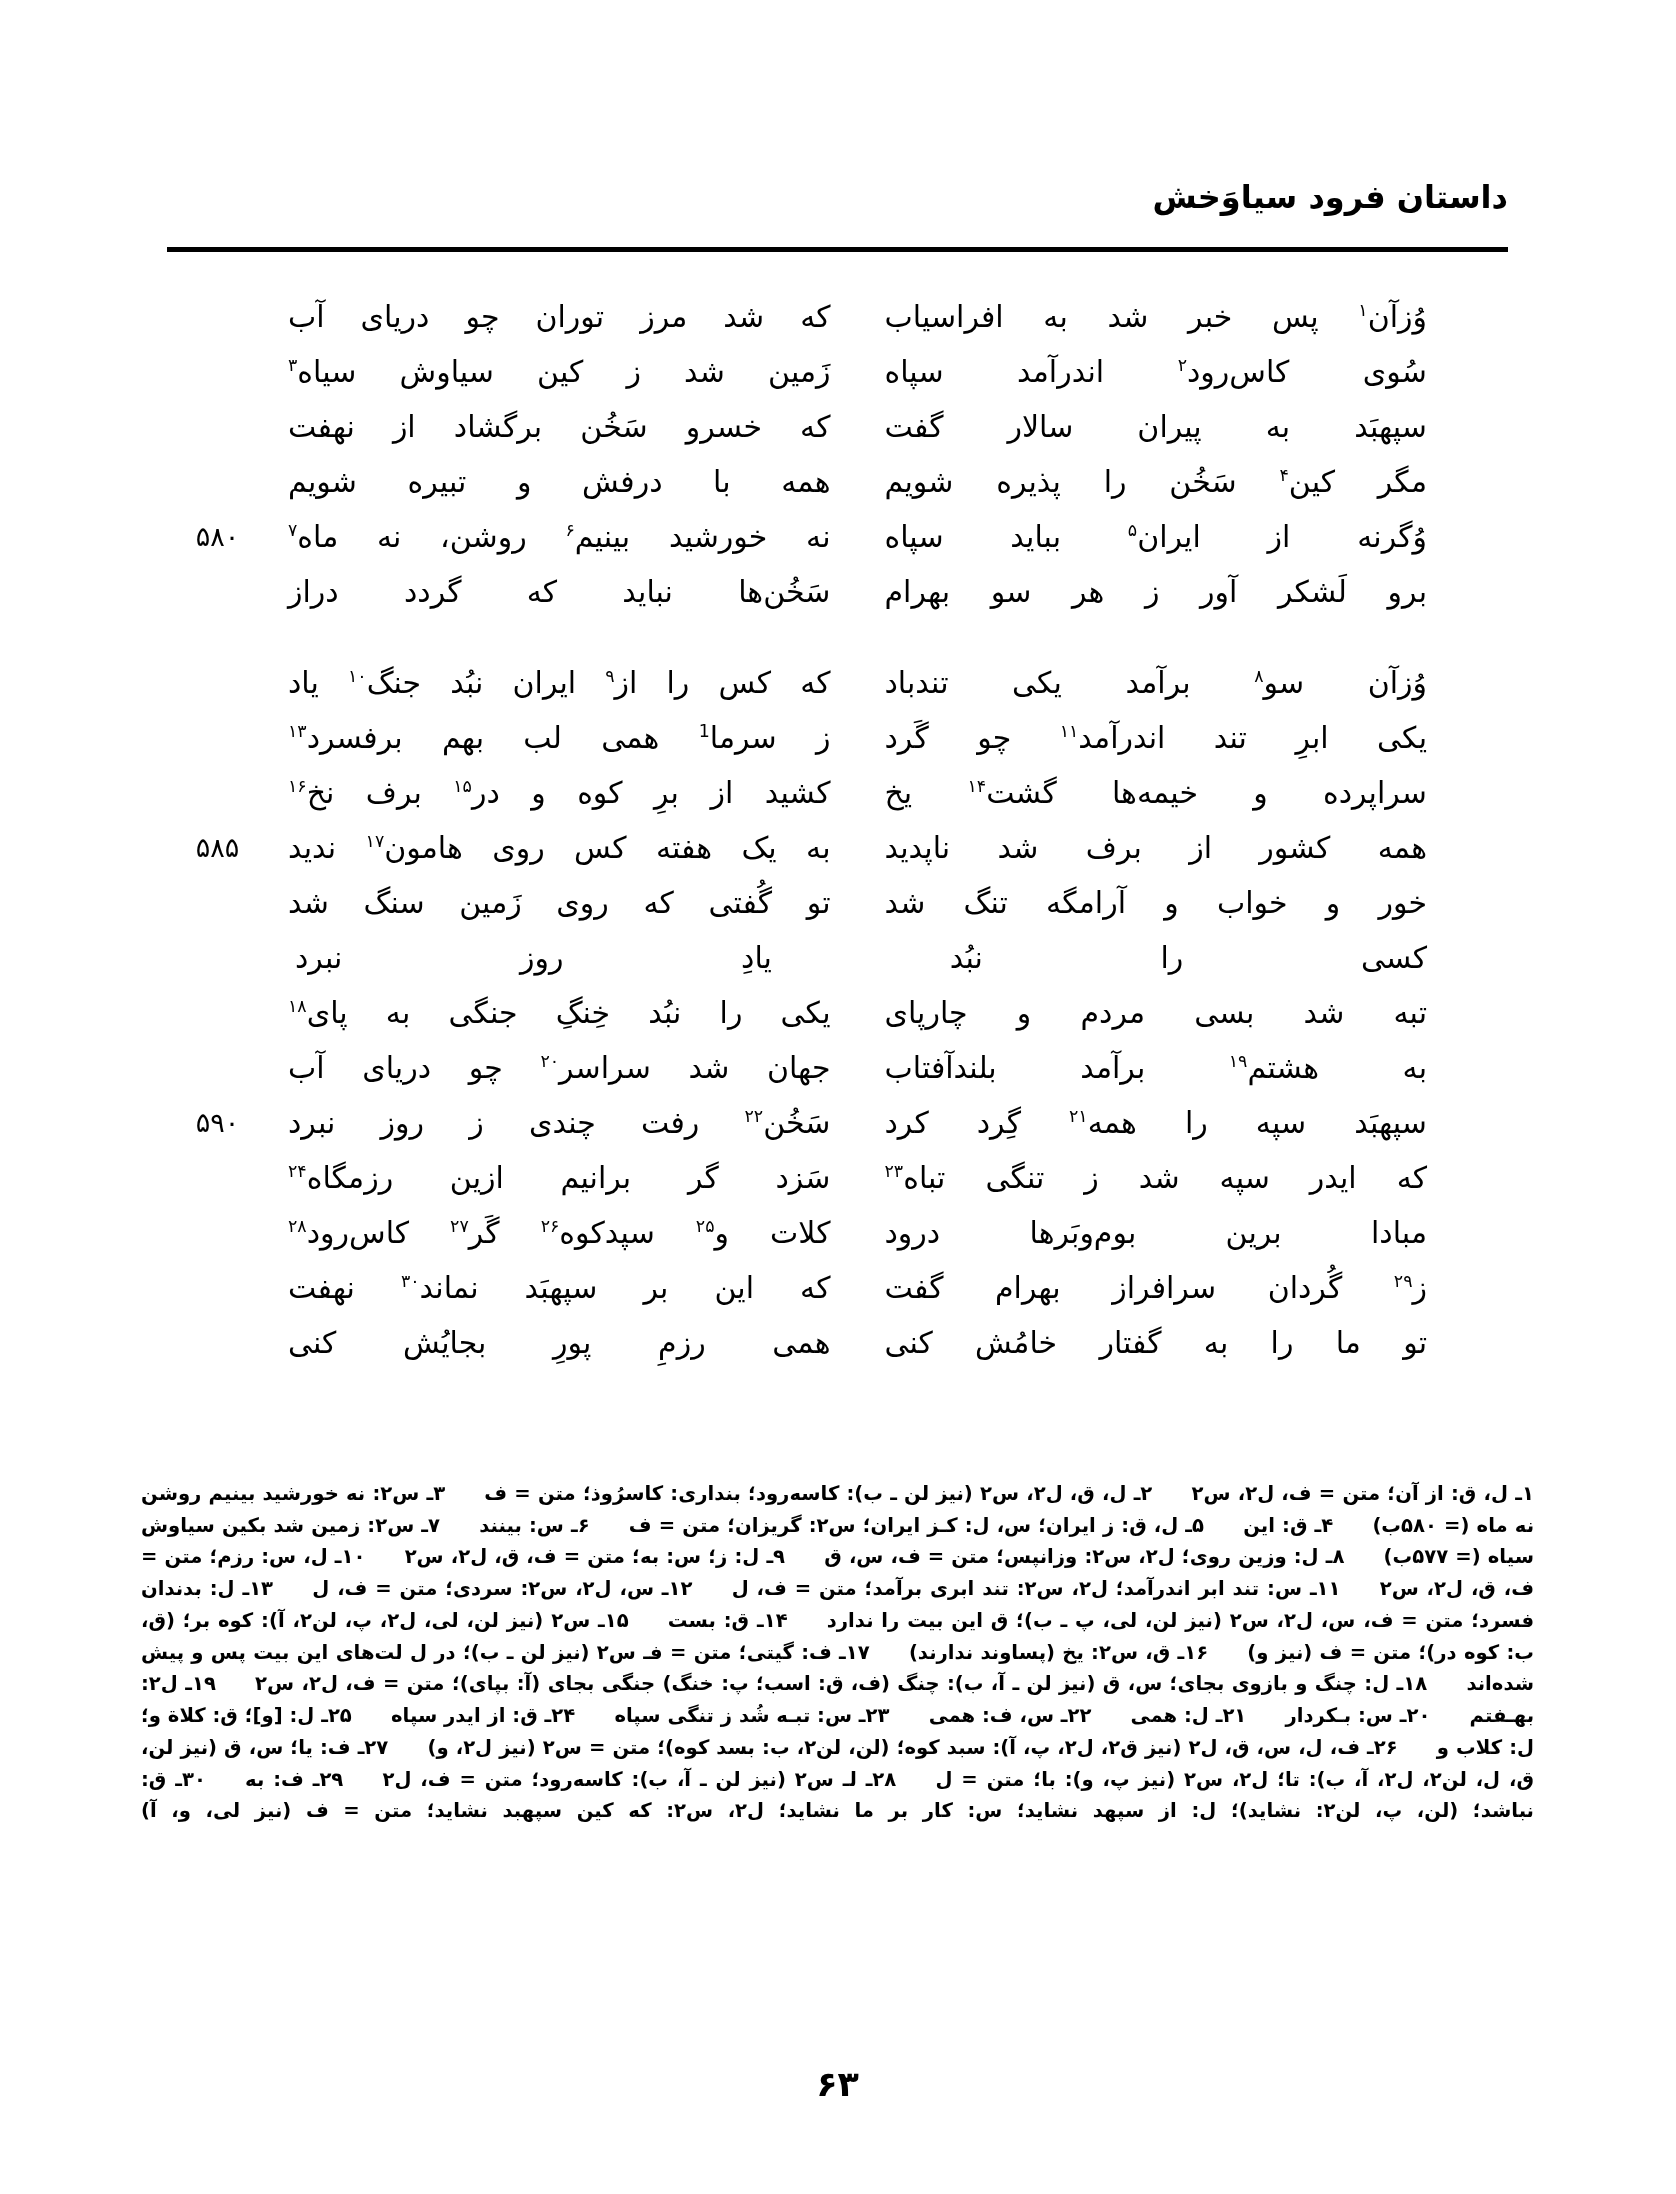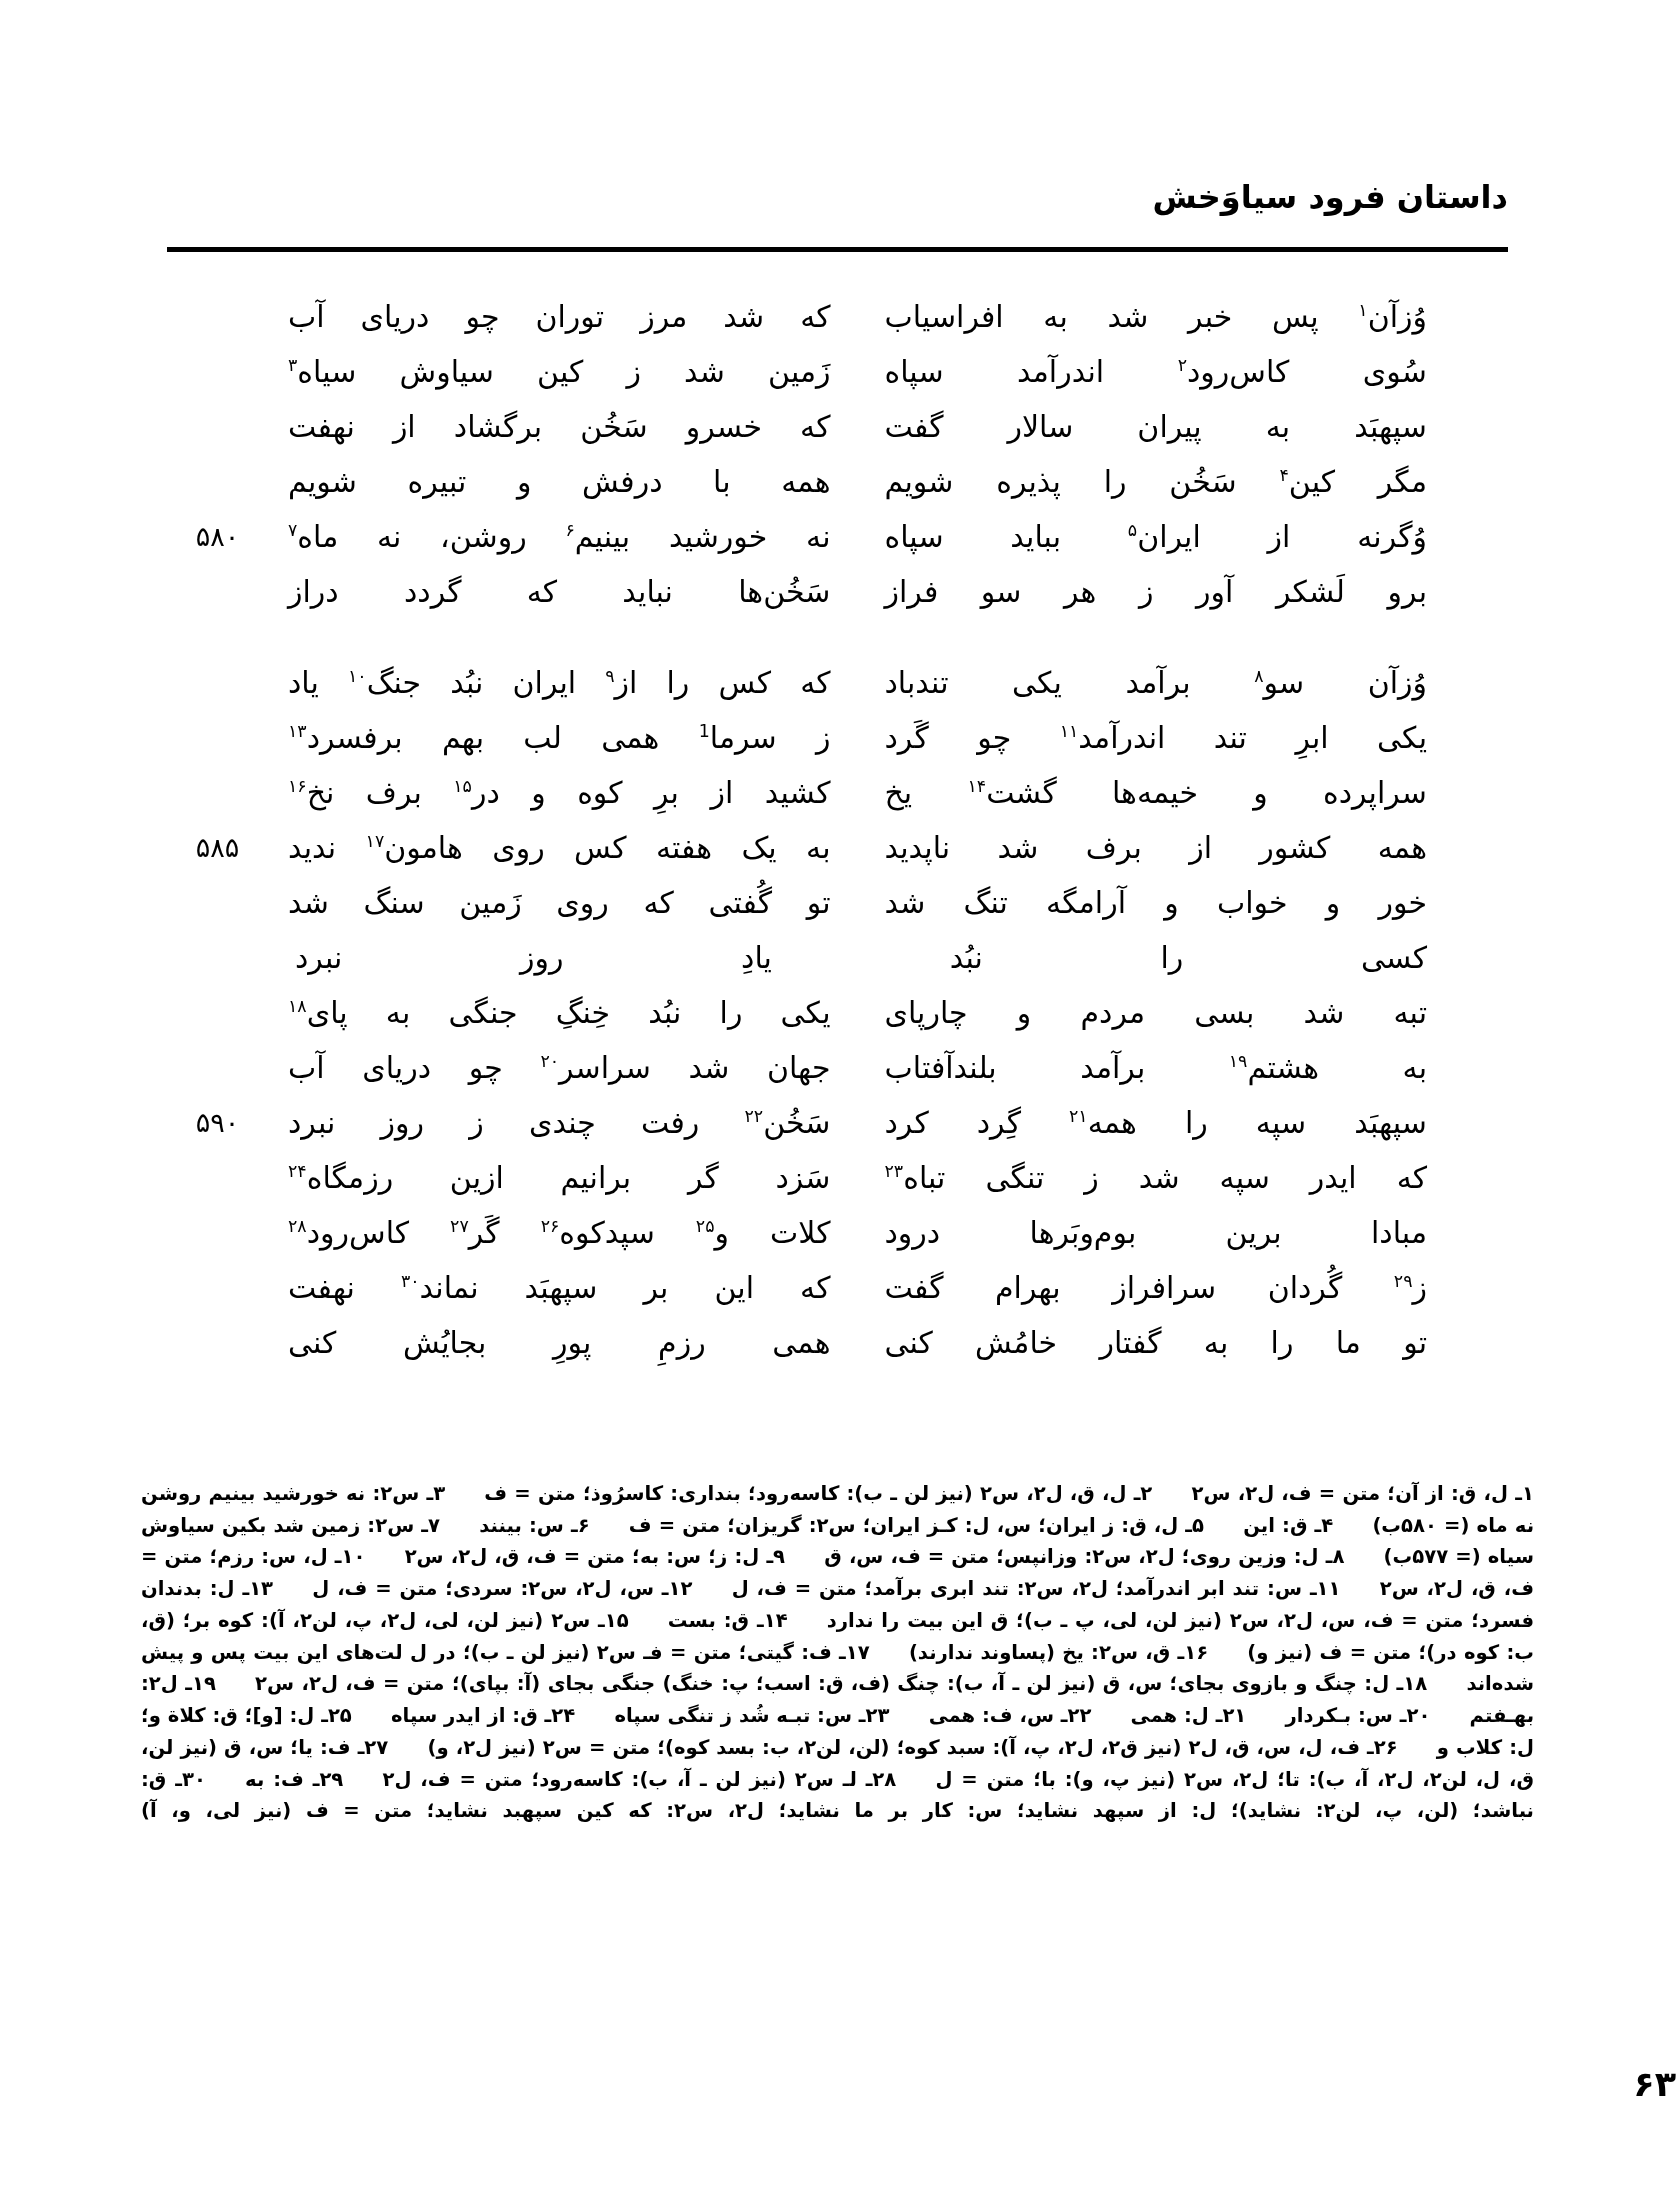--- a/index.html
+++ b/index.html
@@ -127,21 +127,21 @@
   .apparatus .marker {
     display: inline;
   }
 
   
   .folio {
     position: absolute;
     left: 0;
     right: 0;
     top: 2067px;
-    text-align: right;
+    text-align: center;
     font-size: 35px;
     font-weight: bold;
     line-height: 1;
   }
 </style>
 </head>
 <body>
 
 <div class="page">
 
@@ -171,21 +171,21 @@
           <div class="hemistich first">مگر کین<sup>۴</sup> سَخُن را پذیره شویم</div>
           <div class="hemistich second">همه با درفش و تبیره شویم</div>
           <div class="num-gutter"></div>
         </div>
         <div class="verse-row">
           <div class="hemistich first">وُگرنه از ایران<sup>۵</sup> بباید سپاه</div>
           <div class="hemistich second">نه خورشید بینیم<sup>۶</sup> روشن، نه ماه<sup>۷</sup></div>
           <div class="num-gutter">۵۸۰</div>
         </div>
         <div class="verse-row">
-          <div class="hemistich first">برو لَشکر آور ز هر سو فراز</div>
+          <div class="hemistich first">برو لَشکر آور ز هر سو بهرام</div>
           <div class="hemistich second">سَخُن‌ها نباید که گردد دراز</div>
           <div class="num-gutter"></div>
         </div>
       </div>
       <div class="stanza">
         <div class="verse-row">
           <div class="hemistich first">وُزآن سو<sup>۸</sup> برآمد یکی تندباد</div>
           <div class="hemistich second">که کس را از<sup>۹</sup> ایران نبُد جنگ<sup>۱۰</sup> یاد</div>
           <div class="num-gutter"></div>
         </div>

